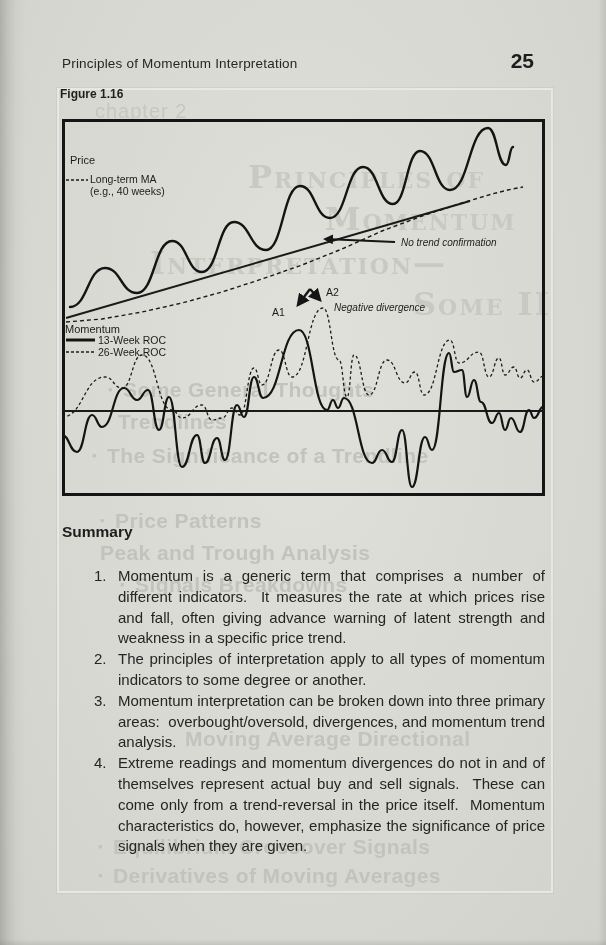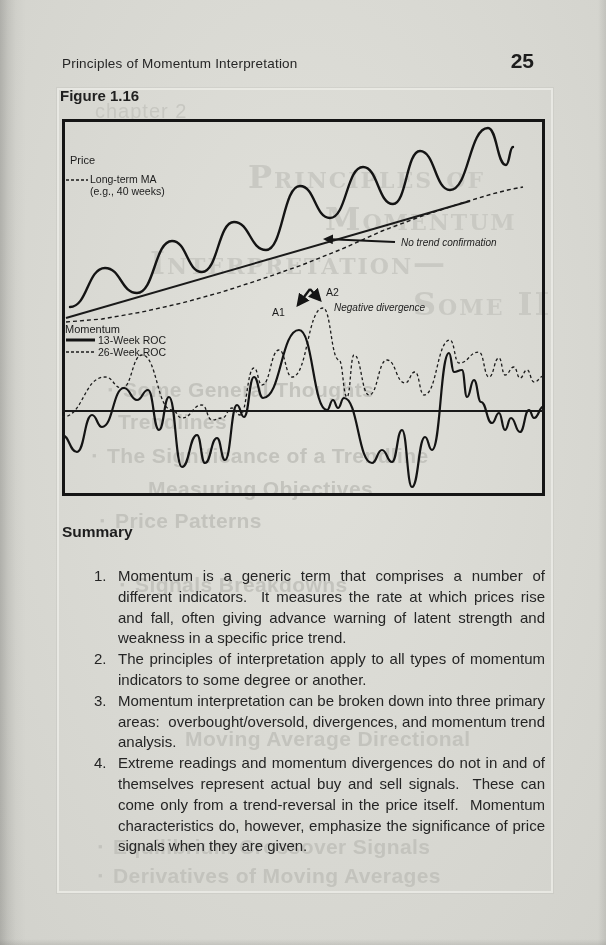--- a/index.html
+++ b/index.html
@@ -24,21 +24,21 @@
   .g-serif{font-family:"DejaVu Serif", serif;font-variant:small-caps;font-weight:700;
     font-size:32px;letter-spacing:2px;color:#c9c9c3;}
   .g-sans{font-weight:700;font-size:21px;letter-spacing:.4px;color:#c3c3bd;}
   .g-bullet{display:inline-block;font-size:13px;margin-right:10px;transform:translateY(-3px);}
 
   
   .content{position:absolute;inset:0;z-index:2;border-radius:32px;}
   .header{position:absolute;top:49px;left:62px;right:72px;display:flex;justify-content:space-between;align-items:baseline;}
   .running-head{font-size:13.5px;letter-spacing:.2px;color:#262626;}
   .page-number{font-size:21px;font-weight:700;color:#1d1d1d;}
-  .figure-label{position:absolute;top:87px;left:60px;font-size:15px;font-weight:700;color:#1f1f1f;}
+  .figure-label{position:absolute;top:87px;left:60px;font-size:12px;font-weight:700;color:#1f1f1f;}
 
   .chart{position:absolute;left:62px;top:119px;}
   .chart text{fill:#1c1c1c;}
   .lbl{font-size:11px;}
   .lbl-s{font-size:10.5px;}
   .lbl-i{font-size:10px;font-style:italic;}
 
   .summary-heading{position:absolute;top:523px;left:62px;font-size:15.5px;font-weight:700;color:#1d1d1d;}
   .s-list{position:absolute;top:566px;left:0;right:0;}
   .s-item{display:flex;margin:0 61px 0 94px;font-size:15px;line-height:20.8px;color:#252525;}
@@ -53,22 +53,22 @@
   <div class="ghost-layer">
     <div class="ghost-box"></div>
     <div class="g g-chapter" style="left:95px;top:100px"><span>chapter 2</span></div>
     <div class="g g-serif" style="left:248px;top:158px"><span>Principles of</span></div>
     <div class="g g-serif" style="left:325px;top:200px"><span>Momentum</span></div>
     <div class="g g-serif" style="left:150px;top:244px"><span>Interpretation—</span></div>
     <div class="g g-serif" style="left:413px;top:285px"><span>Some II</span></div>
     <div class="g g-sans" style="left:118px;top:410px"><span>Trendlines</span></div>
     <div class="g g-sans" style="left:108px;top:378px"><span class="g-bullet">▪</span><span>Some General Thoughts</span></div>
     <div class="g g-sans" style="left:92px;top:444px"><span class="g-bullet">▪</span><span>The Significance of a Trendline</span></div>
-    <div class="g g-sans" style="left:148px;top:477px"><span>Measuring Objectives</span></div>
     <div class="g g-sans" style="left:100px;top:509px"><span class="g-bullet">▪</span><span>Price Patterns</span></div>
+    <div class="g g-sans" style="left:100px;top:541px"><span>Peak and Trough Analysis</span></div>
     <div class="g g-sans" style="left:120px;top:573px"><span class="g-bullet">▪</span><span>Signals Breakdowns</span></div>
     <div class="g g-sans" style="left:185px;top:727px"><span>Moving Average Directional</span></div>
     <div class="g g-sans" style="left:98px;top:835px"><span class="g-bullet">▪</span><span>Equilibrium Crossover Signals</span></div>
     <div class="g g-sans" style="left:98px;top:864px"><span class="g-bullet">▪</span><span>Derivatives of Moving Averages</span></div>
   </div>
 
   <div class="content">
 
     <div class="header">
       <span class="running-head">Principles of Momentum Interpretation</span>

